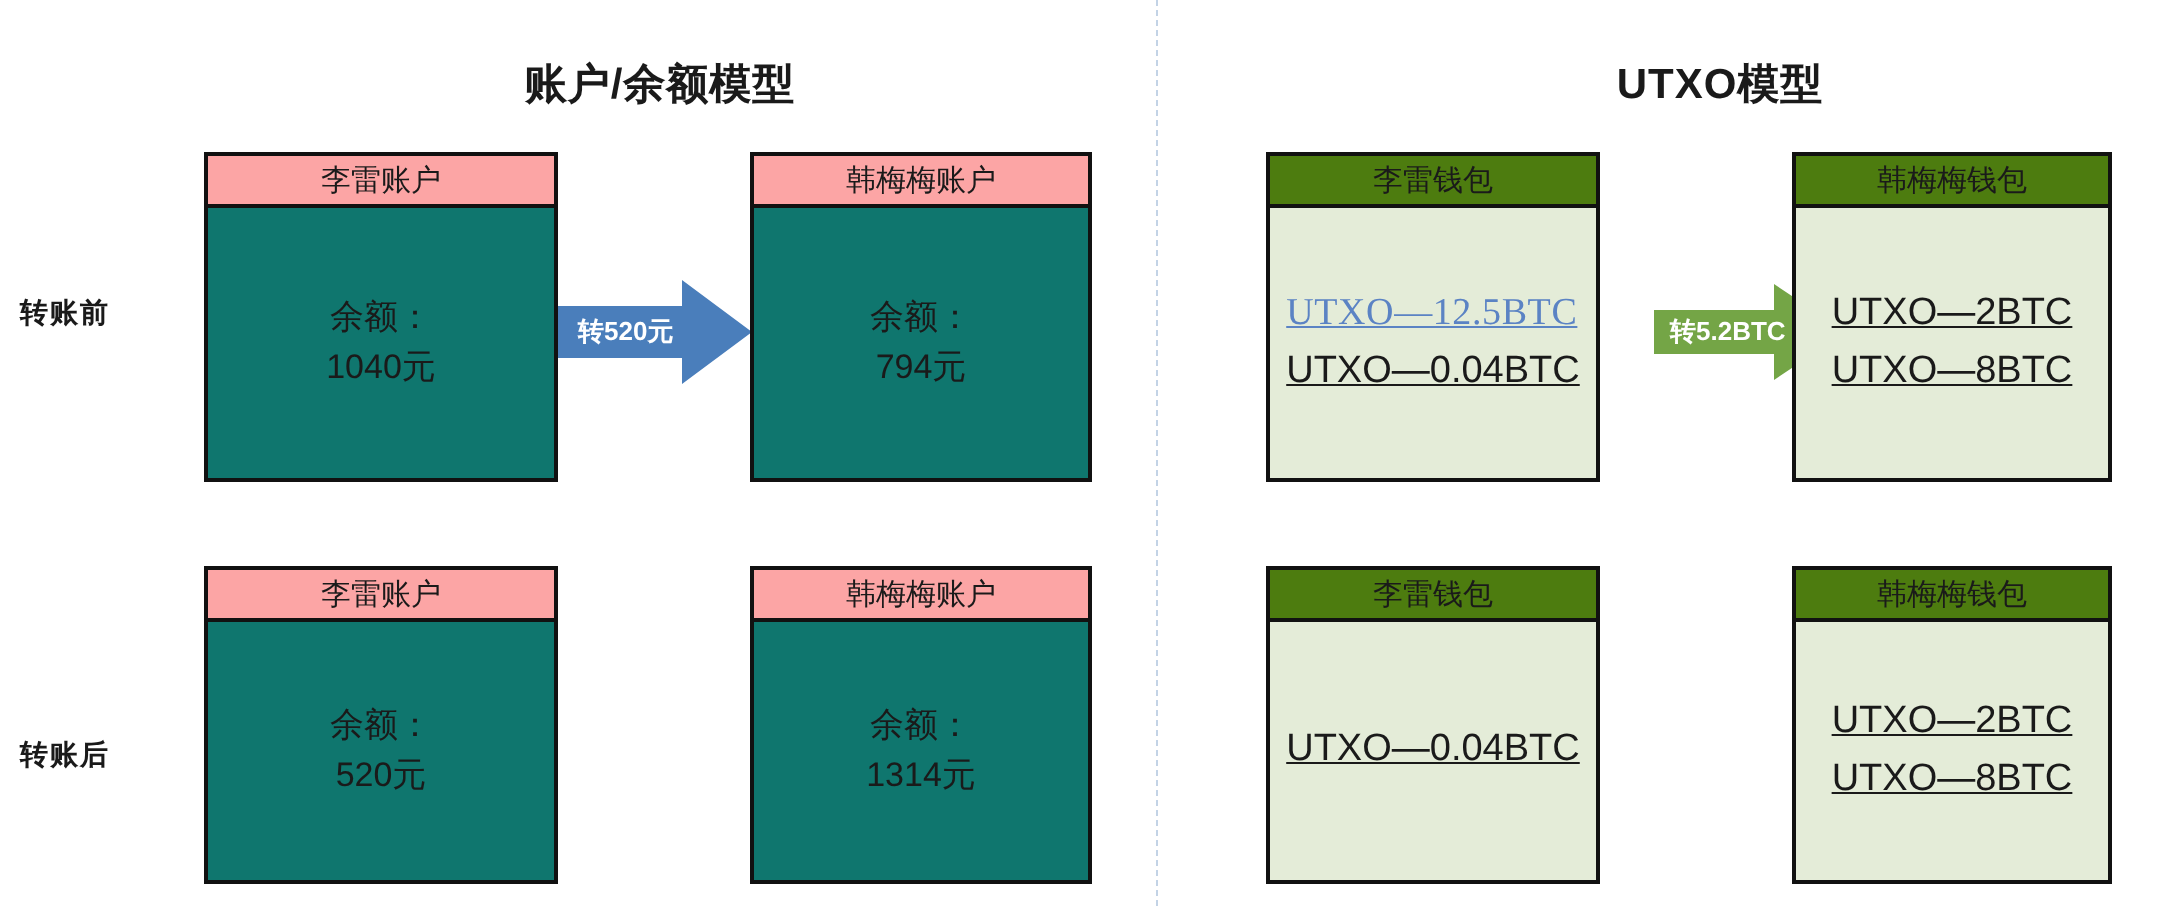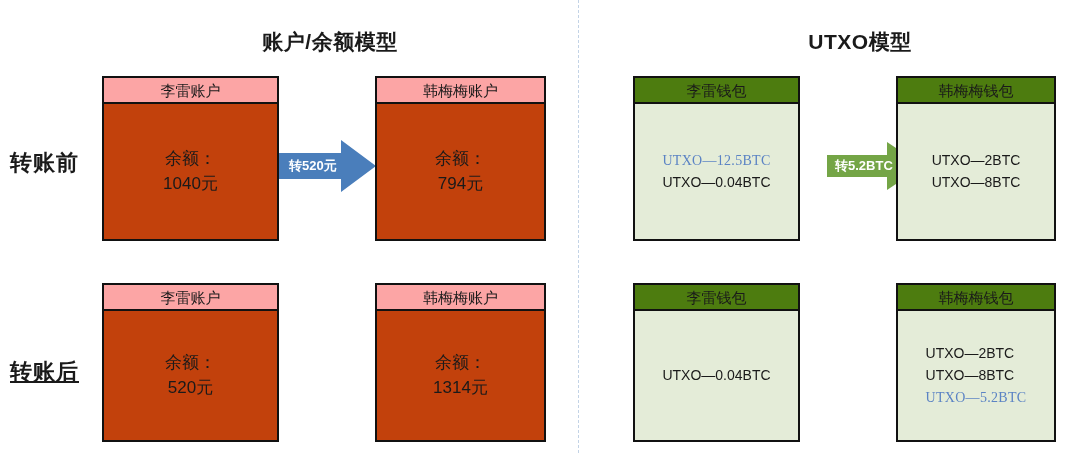--- a/index.html
+++ b/index.html
@@ -35,28 +35,28 @@
     left: 578px;
     top: 0px;
     width: 0px;
     height: 453px;
     border-left: 1.5px dashed #c3d3e6;
   }
 
   
   .row-label {
     position: absolute;
-    font-size: 22px;
+    font-size: 14px;
     font-weight: bold;
     color: #1a1a1a;
     white-space: nowrap;
     letter-spacing: 1px;
   }
   #label-before { left: 10px; top: 148px; }
-  #label-after  { left: 10px; top: 357px; text-decoration: underline; }
+  #label-after  { left: 10px; top: 369px; }
 
   
   .box {
     position: absolute;
     border: 2.5px solid #111111;
     box-sizing: border-box;
     display: flex;
     flex-direction: column;
   }
   .box-header {
@@ -75,43 +75,44 @@
     flex: 1 1 auto;
     display: flex;
     flex-direction: column;
     align-items: center;
     justify-content: center;
     box-sizing: border-box;
   }
 
   
   .box.blue .box-header { background: #fca5a5; }
-  .box.blue .box-body   { background: #c2410c; }
+  .box.blue .box-body   { background: #0f766e; }
   
   .box.green .box-header { background: #4d7c0f; }
   .box.green .box-body   { background: #e4ecd8; }
 
   .balance-line {
     font-size: 17px;
     color: #1a1a1a;
     line-height: 1.45;
     white-space: nowrap;
   }
 
   .utxo-list {
     display: flex;
     flex-direction: column;
     align-items: flex-start;
     gap: 1px;
   }
   .utxo-line {
-    font-size: 14px;
+    font-size: 19px;
     color: #1a1a1a;
     line-height: 1.5;
     white-space: nowrap;
+    text-decoration: underline;
   }
   .utxo-line.highlight {
     color: #5b83c4;
     font-family: "Liberation Serif", "DejaVu Serif", serif;
     letter-spacing: 0.3px;
   }
 
   
   #box-before-lilei   { left: 102px; top: 76px;  width: 177px; height: 165px; }
   #box-before-hanmei  { left: 375px; top: 76px;  width: 171px; height: 165px; }
@@ -229,18 +230,17 @@
         </div>
     </div>
   </div>
 
   <div class="box green" id="box-after-hanmei-wallet">
     <div class="box-header">韩梅梅钱包</div>
     <div class="box-body">
       <div class="utxo-list">
           <div class="utxo-line">UTXO—2BTC</div>
           <div class="utxo-line">UTXO—8BTC</div>
-          <div class="utxo-line highlight">UTXO—5.2BTC</div>
         </div>
     </div>
   </div>
 
 </div>
 
 </body></html>

